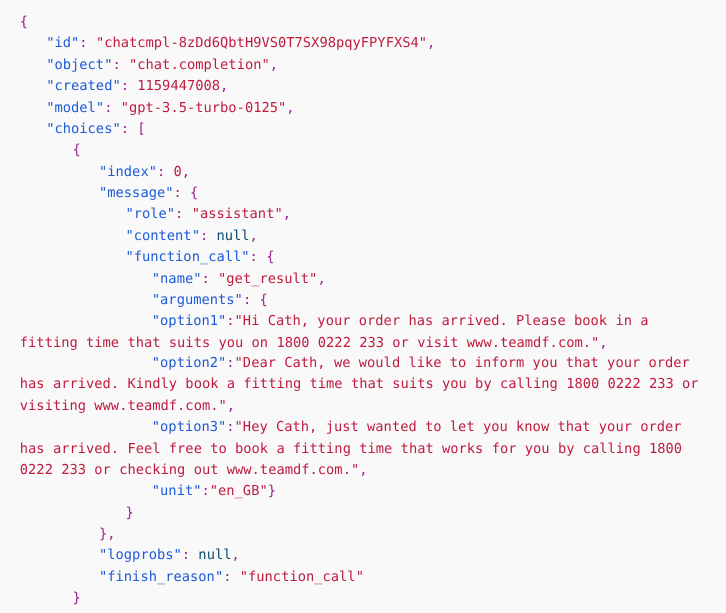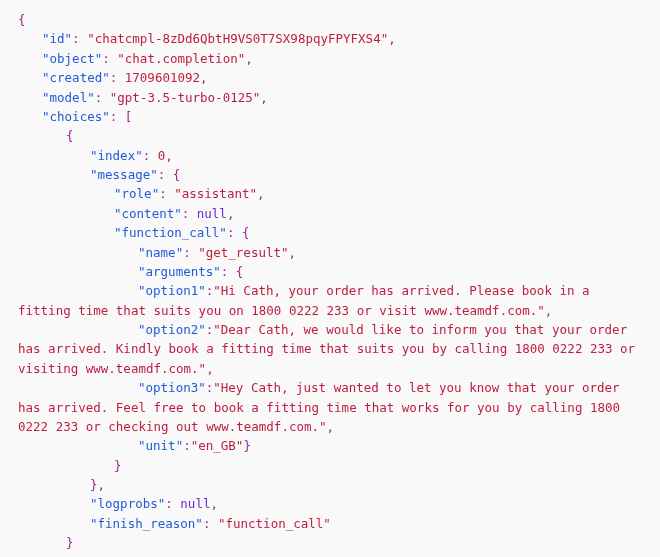--- a/index.html
+++ b/index.html
@@ -10,42 +10,42 @@
     line-height:1.55;
     color:#333;
     padding:10px 18px;
     width:660px;
     box-sizing:border-box;
   }
   .p{color:#9b2393}           
   .k{color:#1e5bd6}           
   .s{color:#bf1d3f}           
   .n{color:#bf1d3f}           
-  .nu{color:#6d28d9}          
+  .nu{color:#0c4a6e}          
   .wrap{display:block;white-space:pre-wrap;word-break:break-word}
   .ind0{padding-left:0}
   .ind1{padding-left:24px}
   .ind2{padding-left:48px}
   .ind3{padding-left:72px}
   .ind4{padding-left:96px}
   .ind5{padding-left:120px}
   .args{display:block;white-space:normal;word-break:break-word;text-indent:0}
 </style>
 </head>
 <body>
 
 <div>
 
 <span class="wrap ind0"><span class="p">{</span></span>
 
 <span class="wrap ind1"><span class="k">"id"</span><span class="p">: </span><span class="s">"chatcmpl-8zDd6QbtH9VS0T7SX98pqyFPYFXS4"</span><span class="p">,</span></span>
 
 <span class="wrap ind1"><span class="k">"object"</span><span class="p">: </span><span class="s">"chat.completion"</span><span class="p">,</span></span>
 
-<span class="wrap ind1"><span class="k">"created"</span><span class="p">: </span><span class="n">1709601092</span><span class="p">,</span></span>
+<span class="wrap ind1"><span class="k">"created"</span><span class="p">: </span><span class="n">1159447008</span><span class="p">,</span></span>
 
 <span class="wrap ind1"><span class="k">"model"</span><span class="p">: </span><span class="s">"gpt-3.5-turbo-0125"</span><span class="p">,</span></span>
 
 <span class="wrap ind1"><span class="k">"choices"</span><span class="p">: </span><span class="p">[</span></span>
 
 <span class="wrap ind2"><span class="p">{</span></span>
 
 <span class="wrap ind3"><span class="k">"index"</span><span class="p">: </span><span class="n">0</span><span class="p">,</span></span>
 
 <span class="wrap ind3"><span class="k">"message"</span><span class="p">: </span><span class="p">{</span></span>

